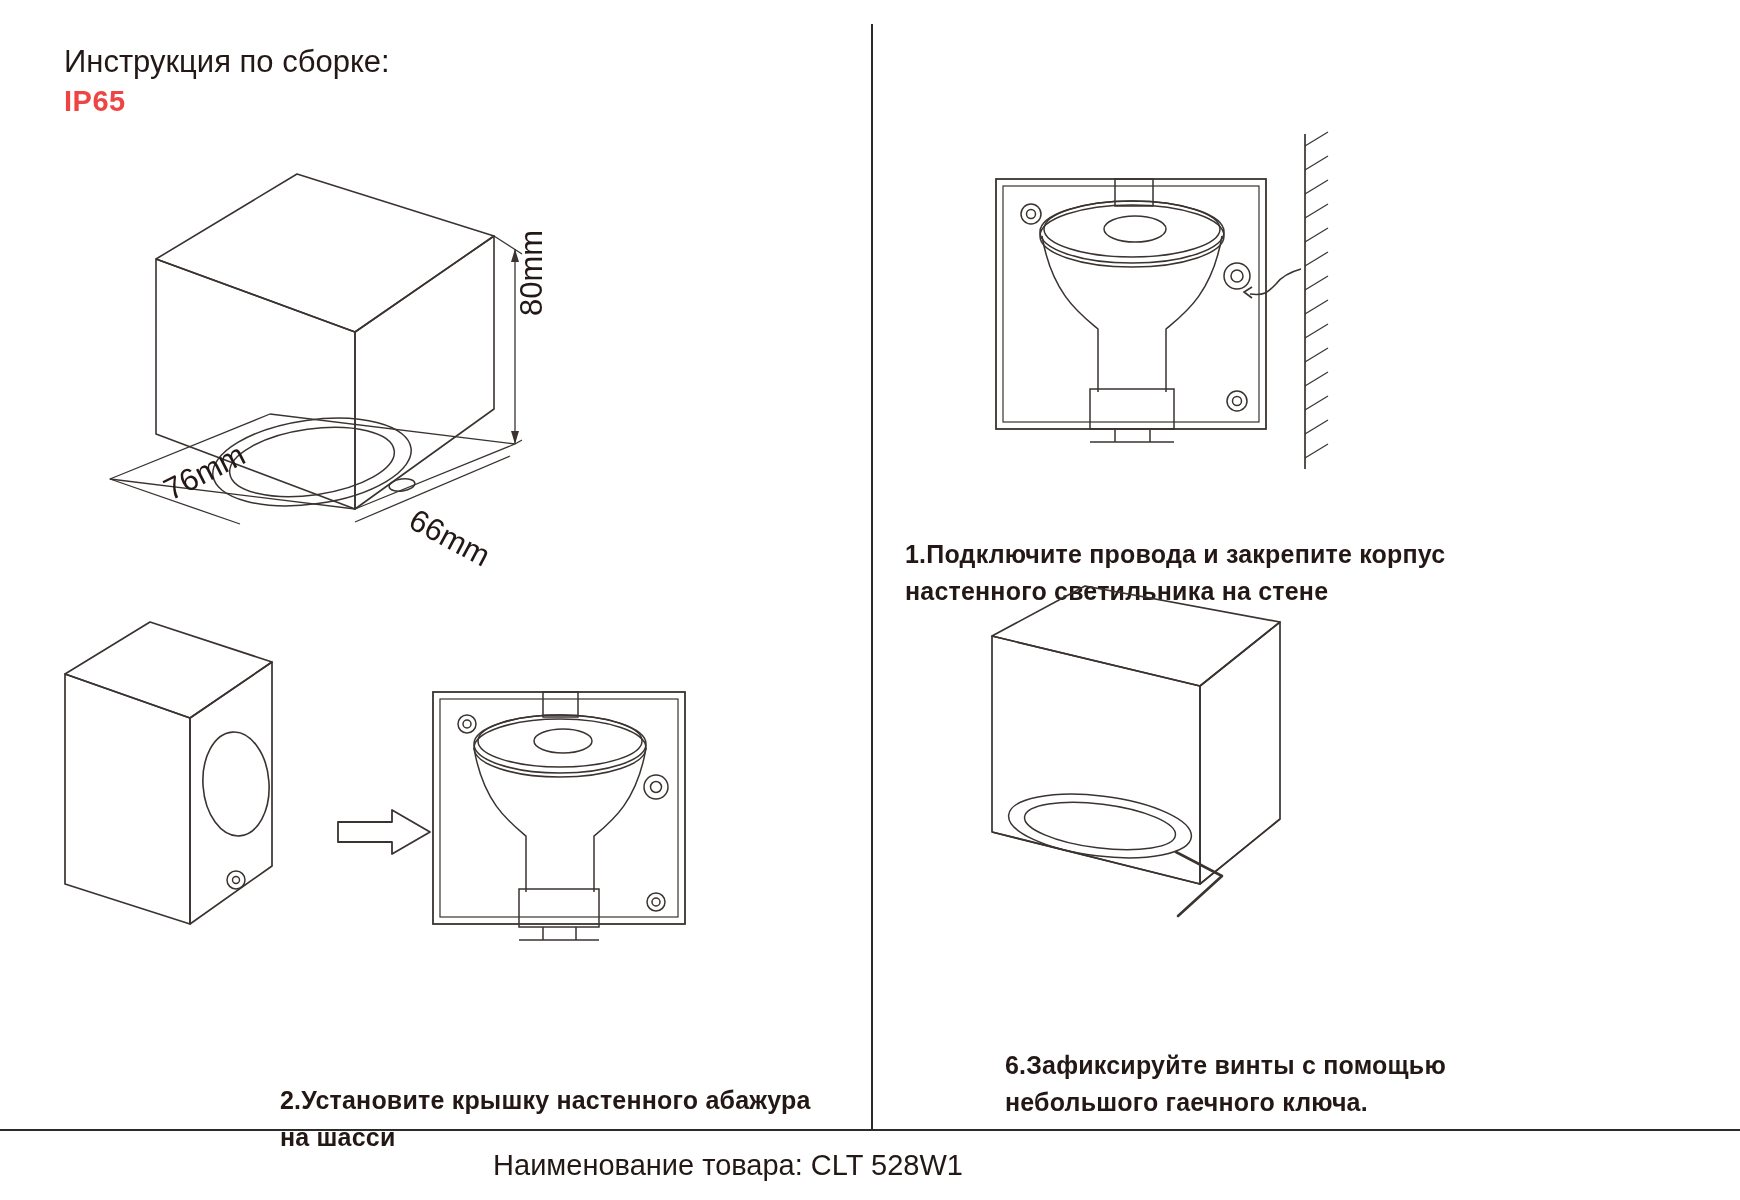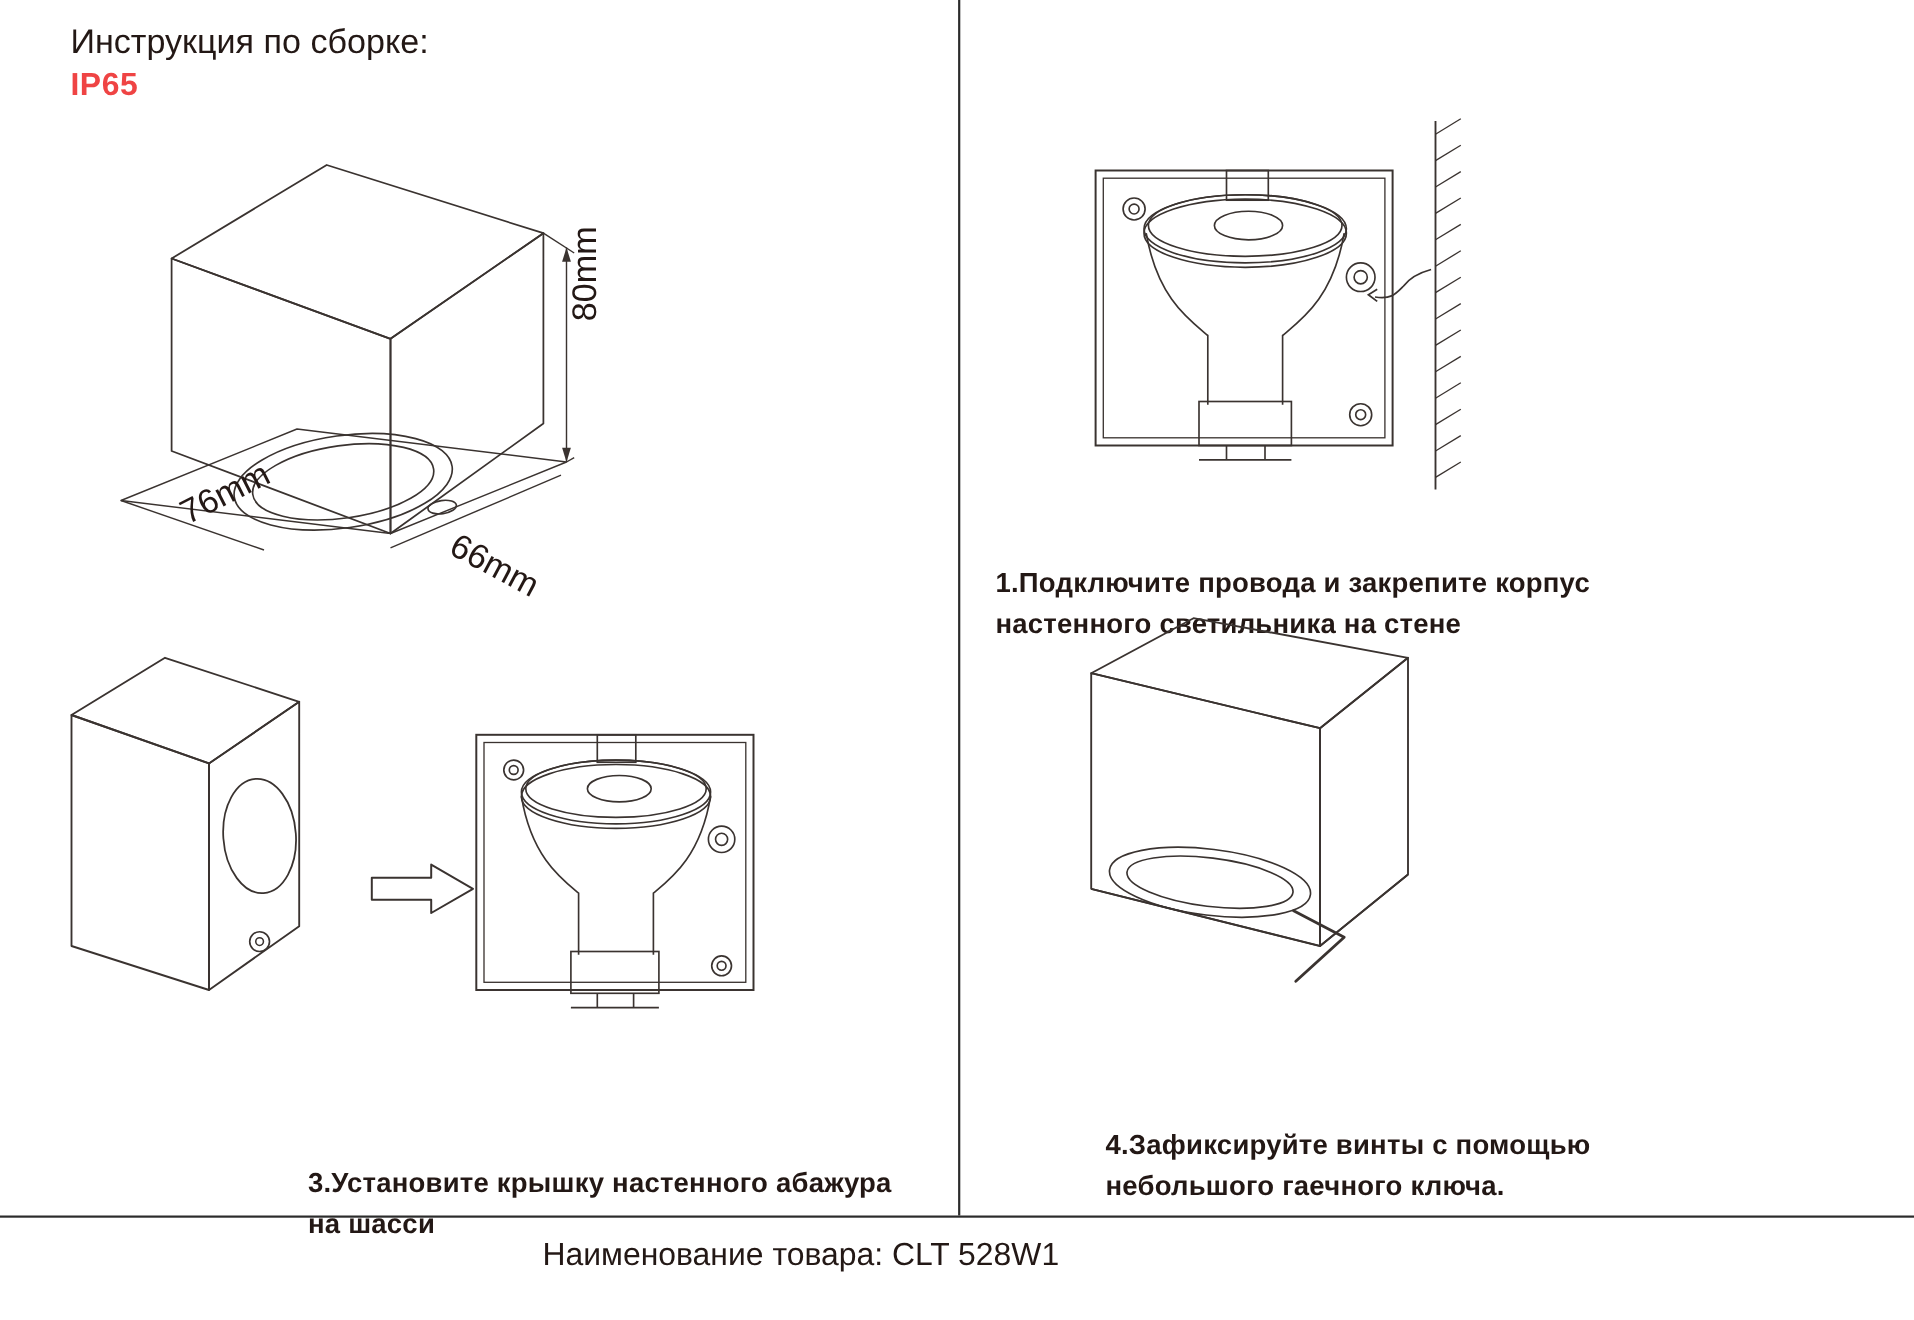--- a/index.html
+++ b/index.html
@@ -11,20 +11,21 @@
     width: 1740px;
     height: 1200px;
     font-family: "Liberation Sans", sans-serif;
     color: #231815;
     position: relative;
     overflow: hidden;
   }
   .page {
     position: absolute;
     inset: 0;
+    margin-top: 24px;
   }
 
   
   .header {
     position: absolute;
     left: 64px;
     top: 18px;
   }
   .header-title {
     font-size: 31px;
@@ -267,21 +268,21 @@
         <circle cx="52" cy="50" r="9"></circle>
           <circle cx="52" cy="50" r="4"></circle>
         <circle cx="241" cy="113" r="12"></circle>
           <circle cx="241" cy="113" r="5.5"></circle>
         <circle cx="241" cy="228" r="9"></circle>
           <circle cx="241" cy="228" r="4"></circle>
       </g>
     </svg>
   </div>
 
-  <div class="caption caption-2">3.Установите крышку настенного абажура на шасси</div>
+  <div class="caption caption-2">2.Установите крышку настенного абажура на шасси</div>
 
   <div class="panel p-step3">
     <svg width="420" height="400" viewBox="0 0 420 400">
       <g fill="none" stroke="#3a3330" stroke-width="1.7" stroke-linejoin="round">
 
         <path d="M 32 72 L 125 22 L 320 58 L 240 122 Z"></path>
 
         <path d="M 32 72 L 32 268 L 240 320 L 240 122 Z"></path>
 
         <path d="M 240 122 L 320 58 L 320 255 L 240 320 Z"></path>
@@ -293,17 +294,17 @@
         <ellipse cx="140" cy="262" rx="92" ry="30" transform="rotate(7 140 262)"></ellipse>
         <ellipse cx="140" cy="262" rx="76" ry="22" transform="rotate(7 140 262)"></ellipse>
       </g>
 
       <g fill="none" stroke="#3a3330" stroke-width="2.6" stroke-linejoin="round" stroke-linecap="round">
         <path d="M 216 288 L 262 312 L 218 352"></path>
       </g>
     </svg>
   </div>
 
-  <div class="caption caption-3">4.Зафиксируйте винты с помощью небольшого гаечного ключа.</div>
+  <div class="caption caption-3">6.Зафиксируйте винты с помощью небольшого гаечного ключа.</div>
 
   <div class="footer">Наименование товара: CLT 528W1</div>
 
 </div>
 
 </body></html>

